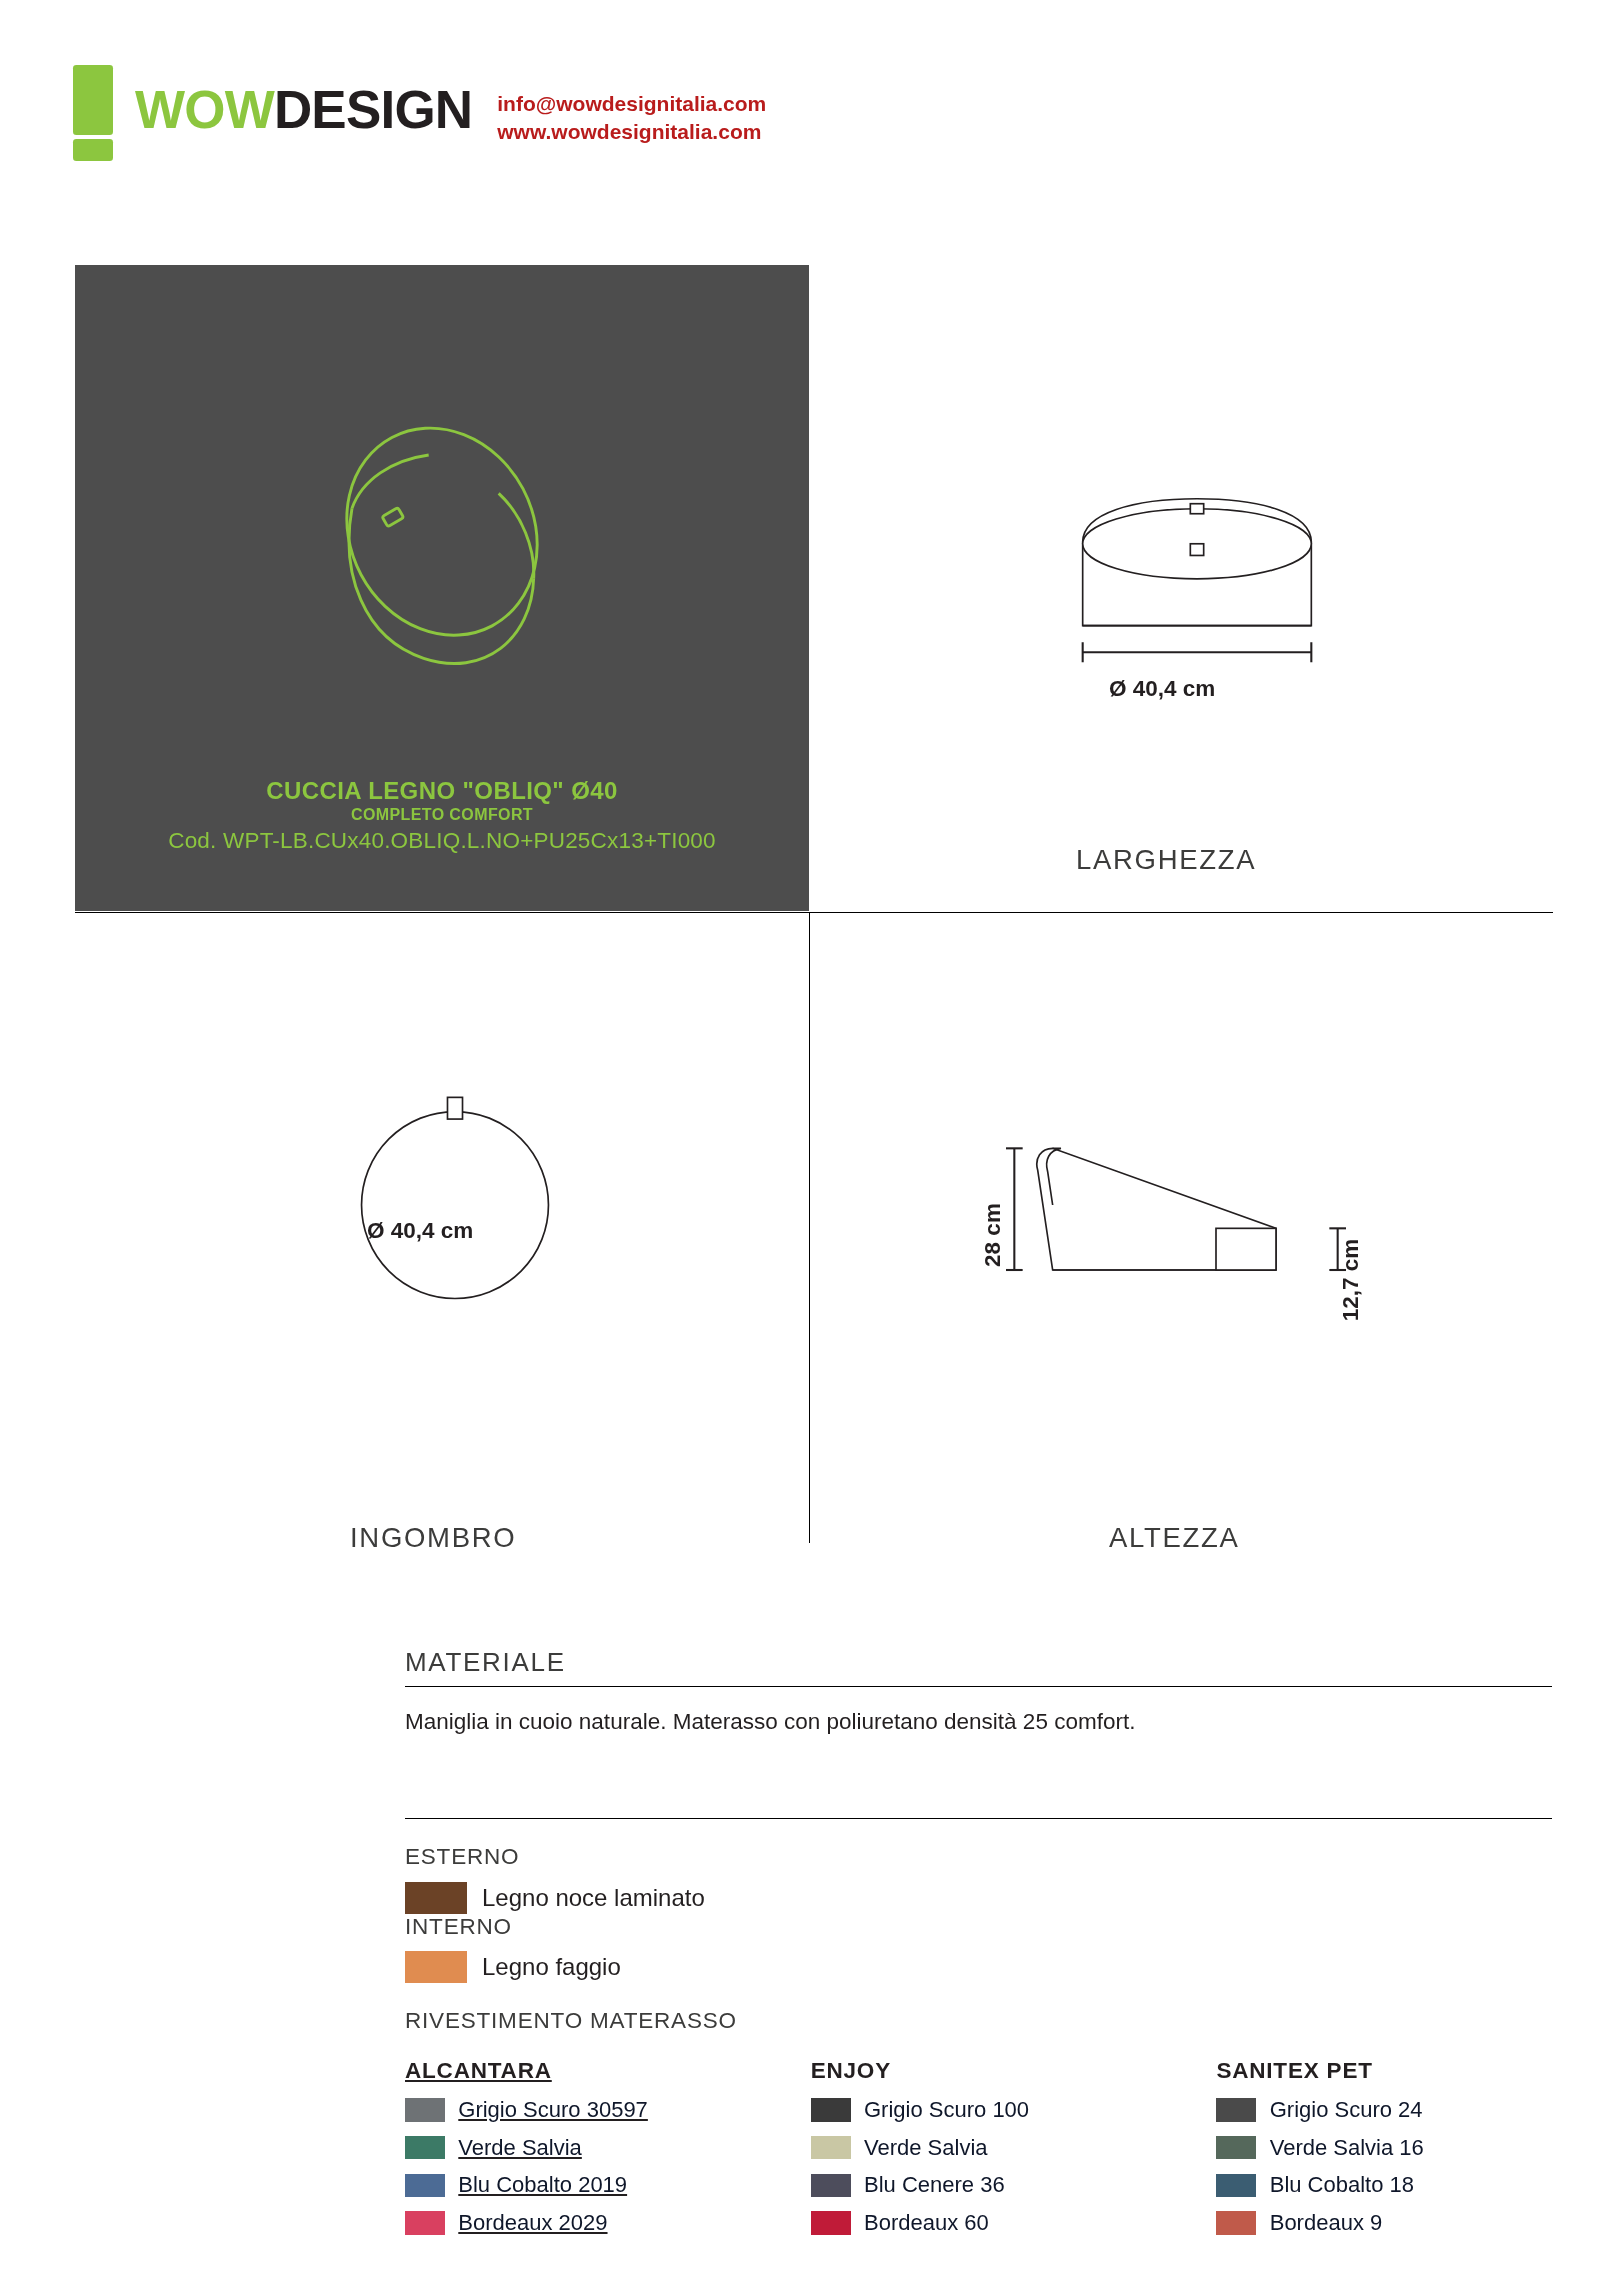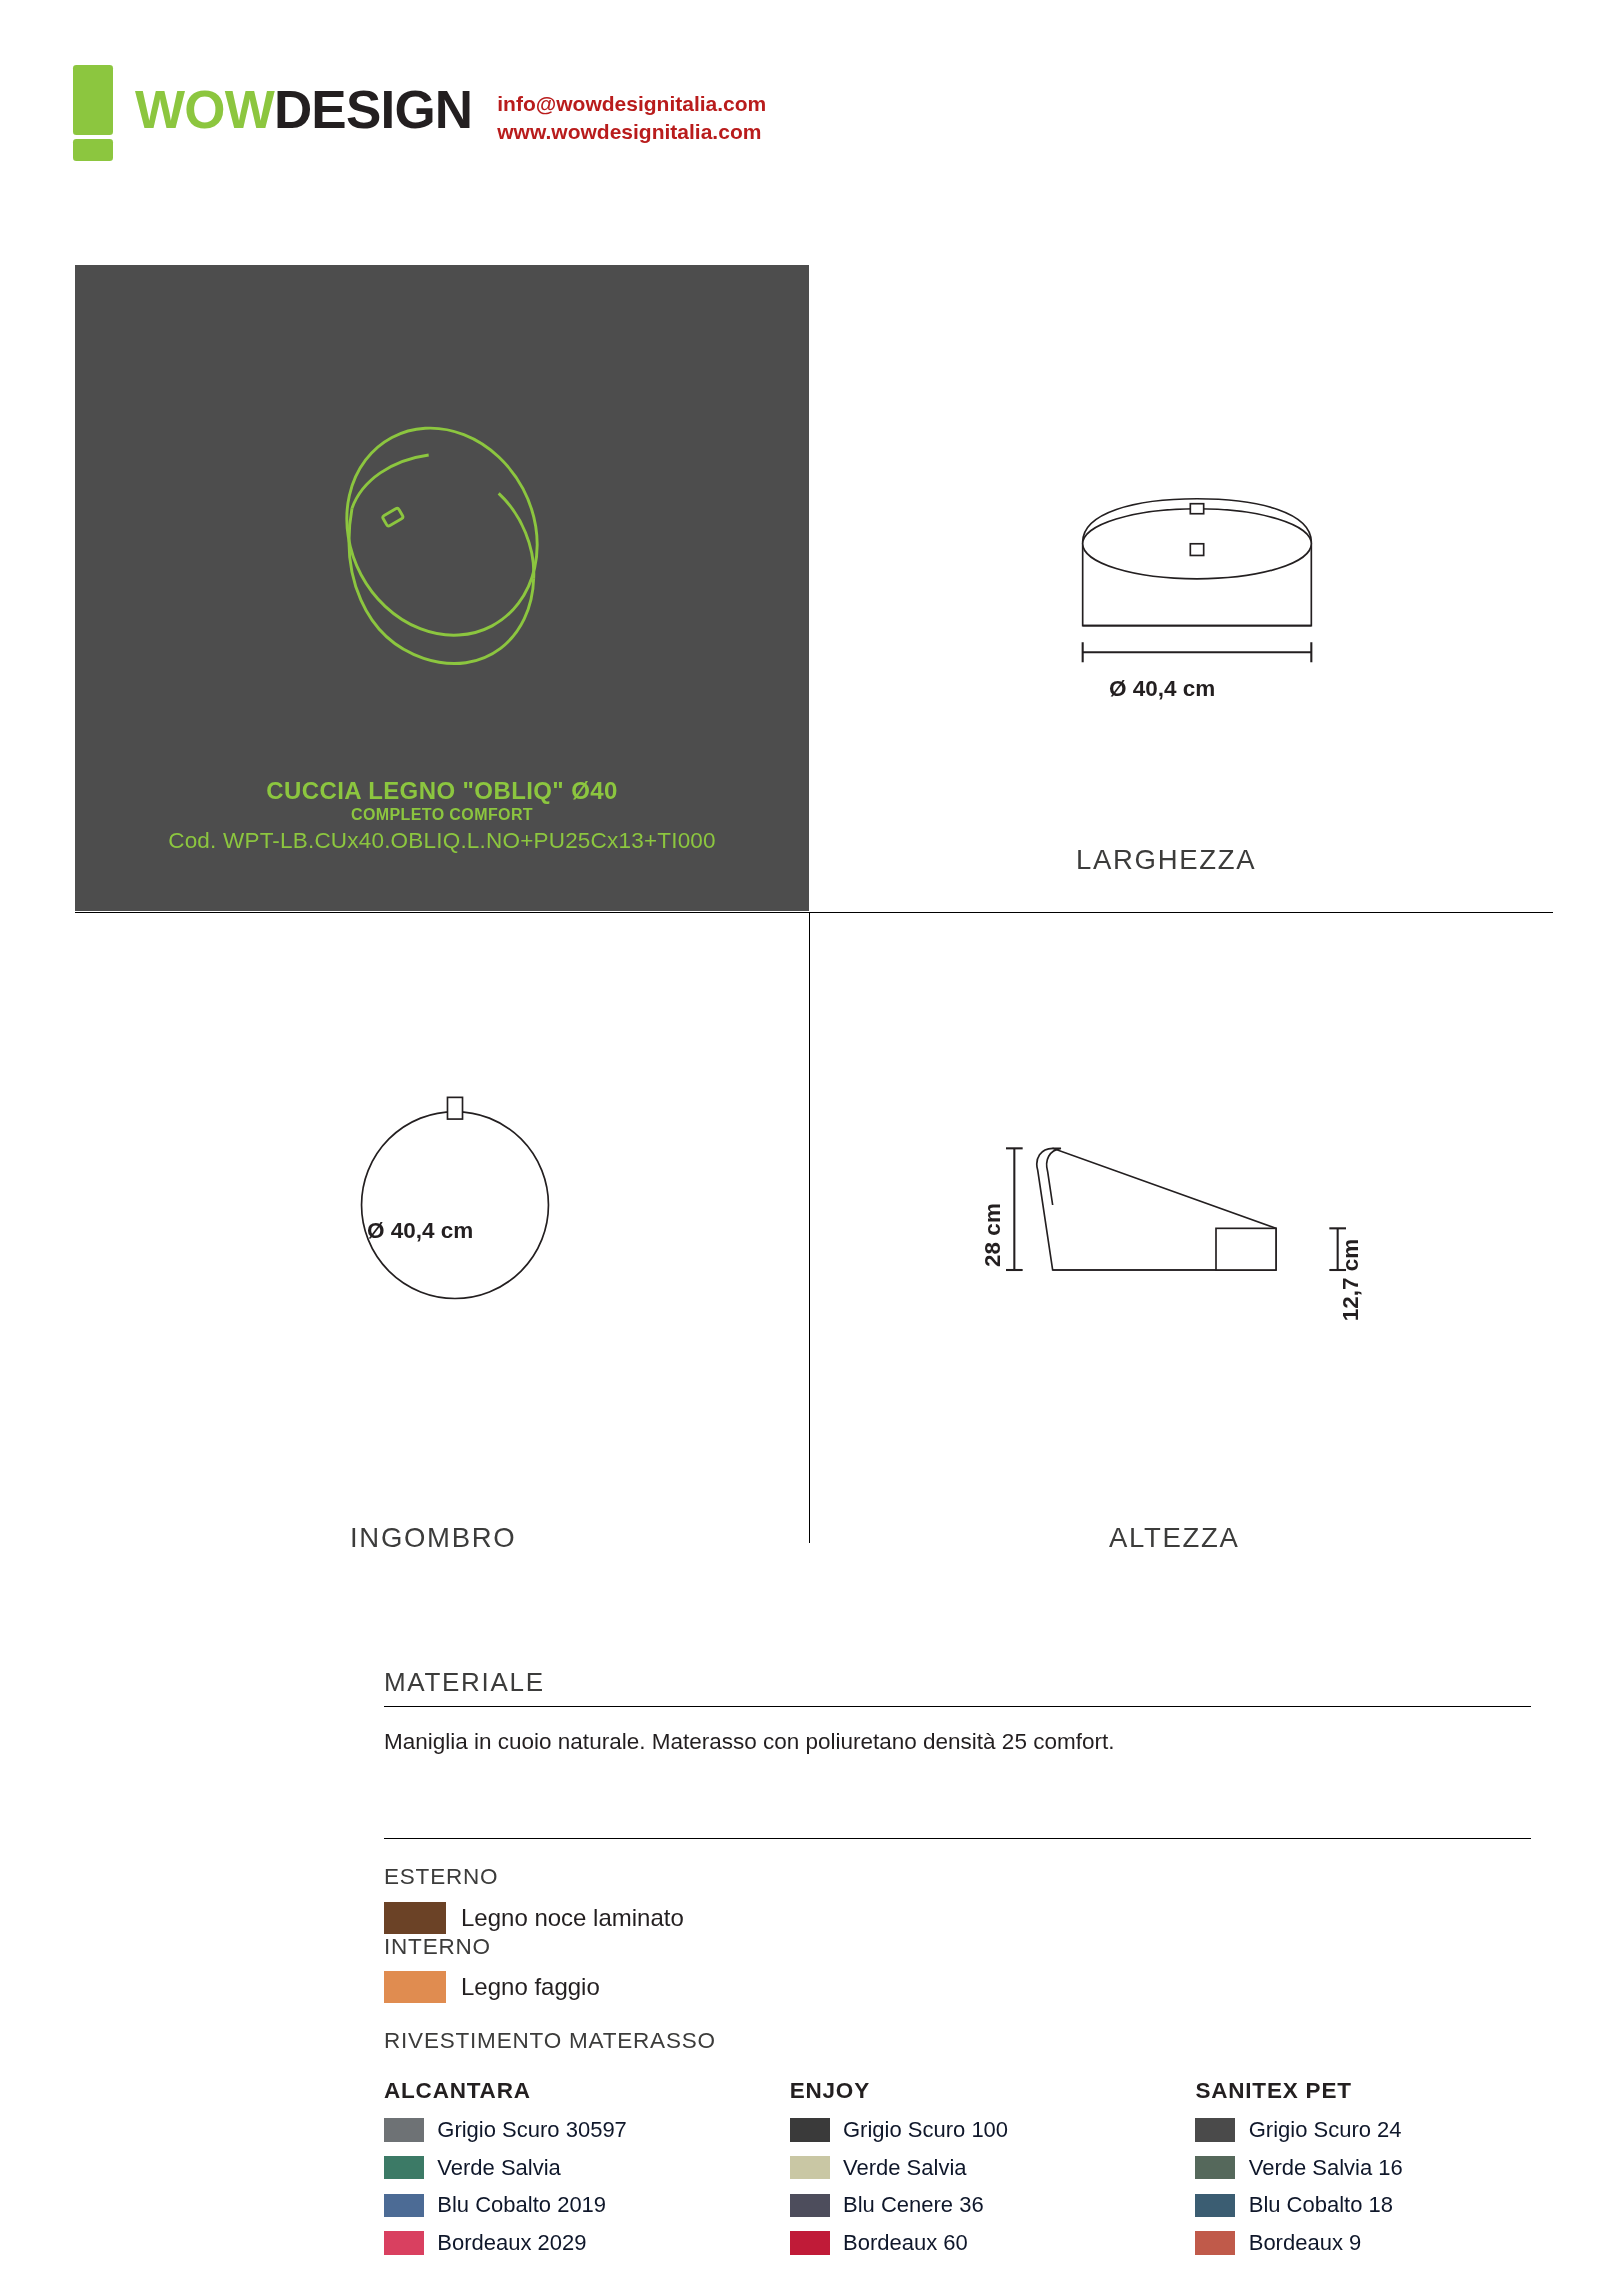--- a/index.html
+++ b/index.html
@@ -126,23 +126,22 @@
     position: absolute;
     font-size: 27.5px;
     letter-spacing: 1.7px;
     color: #3c3c3b;
     font-weight: 400;
   }
 
   
   .section {
     position: absolute;
-    left: 384px;
+    left: 405px;
     width: 1147px;
-    margin-top: 20px;
   }
   .section-title {
     font-size: 26px;
     letter-spacing: 1.7px;
     color: #3c3c3b;
     padding-bottom: 8.3px;
   }
   .rule {
     border-bottom: 1.3px solid #000;
     width: 100%;
@@ -317,21 +316,21 @@
       <div class="swatch-row">
         <div class="swatch" id="sw-interno" style="background: rgb(224, 140, 80);"></div>
         <div class="swatch-label">Legno faggio</div>
       </div>
     </div>
   </div>
 
   <div class="subhead" style="margin-top:25px;">RIVESTIMENTO MATERASSO</div>
 
   <div style="display:flex; margin-top:23.4px;" id="colori-groups">
-    <div style="width:434px;">
+    <div style="width:434px;text-decoration:underline;">
       <div class="colgroup-title">ALCANTARA</div>
       <div class="mini-row">
           <div class="mini-swatch" style="background: rgb(110, 114, 117);"></div>
           <div class="mini-label">Grigio Scuro 30597</div>
         </div>
       <div class="mini-row">
           <div class="mini-swatch" style="background: rgb(60, 122, 102);"></div>
           <div class="mini-label">Verde Salvia</div>
         </div>
       <div class="mini-row">

